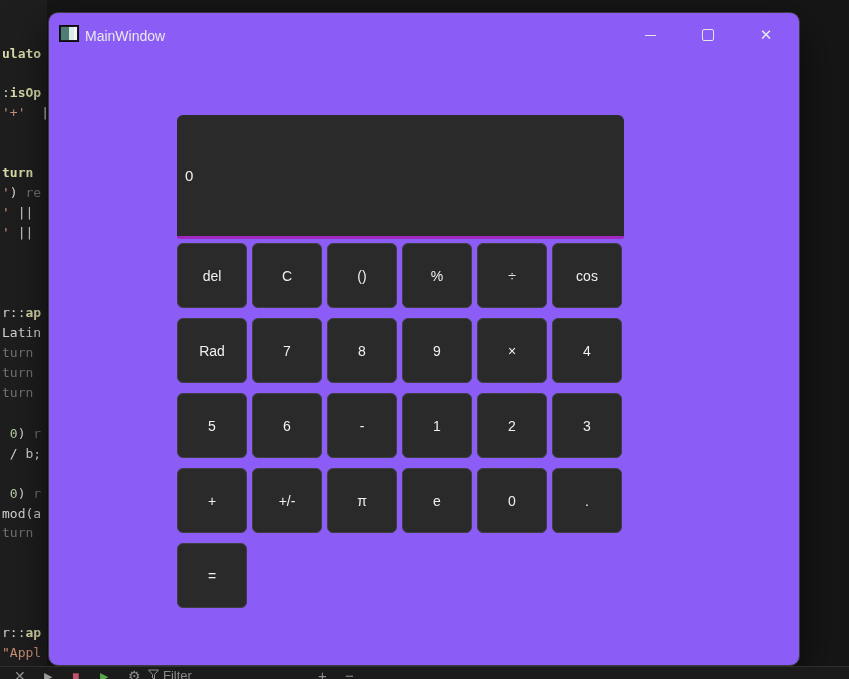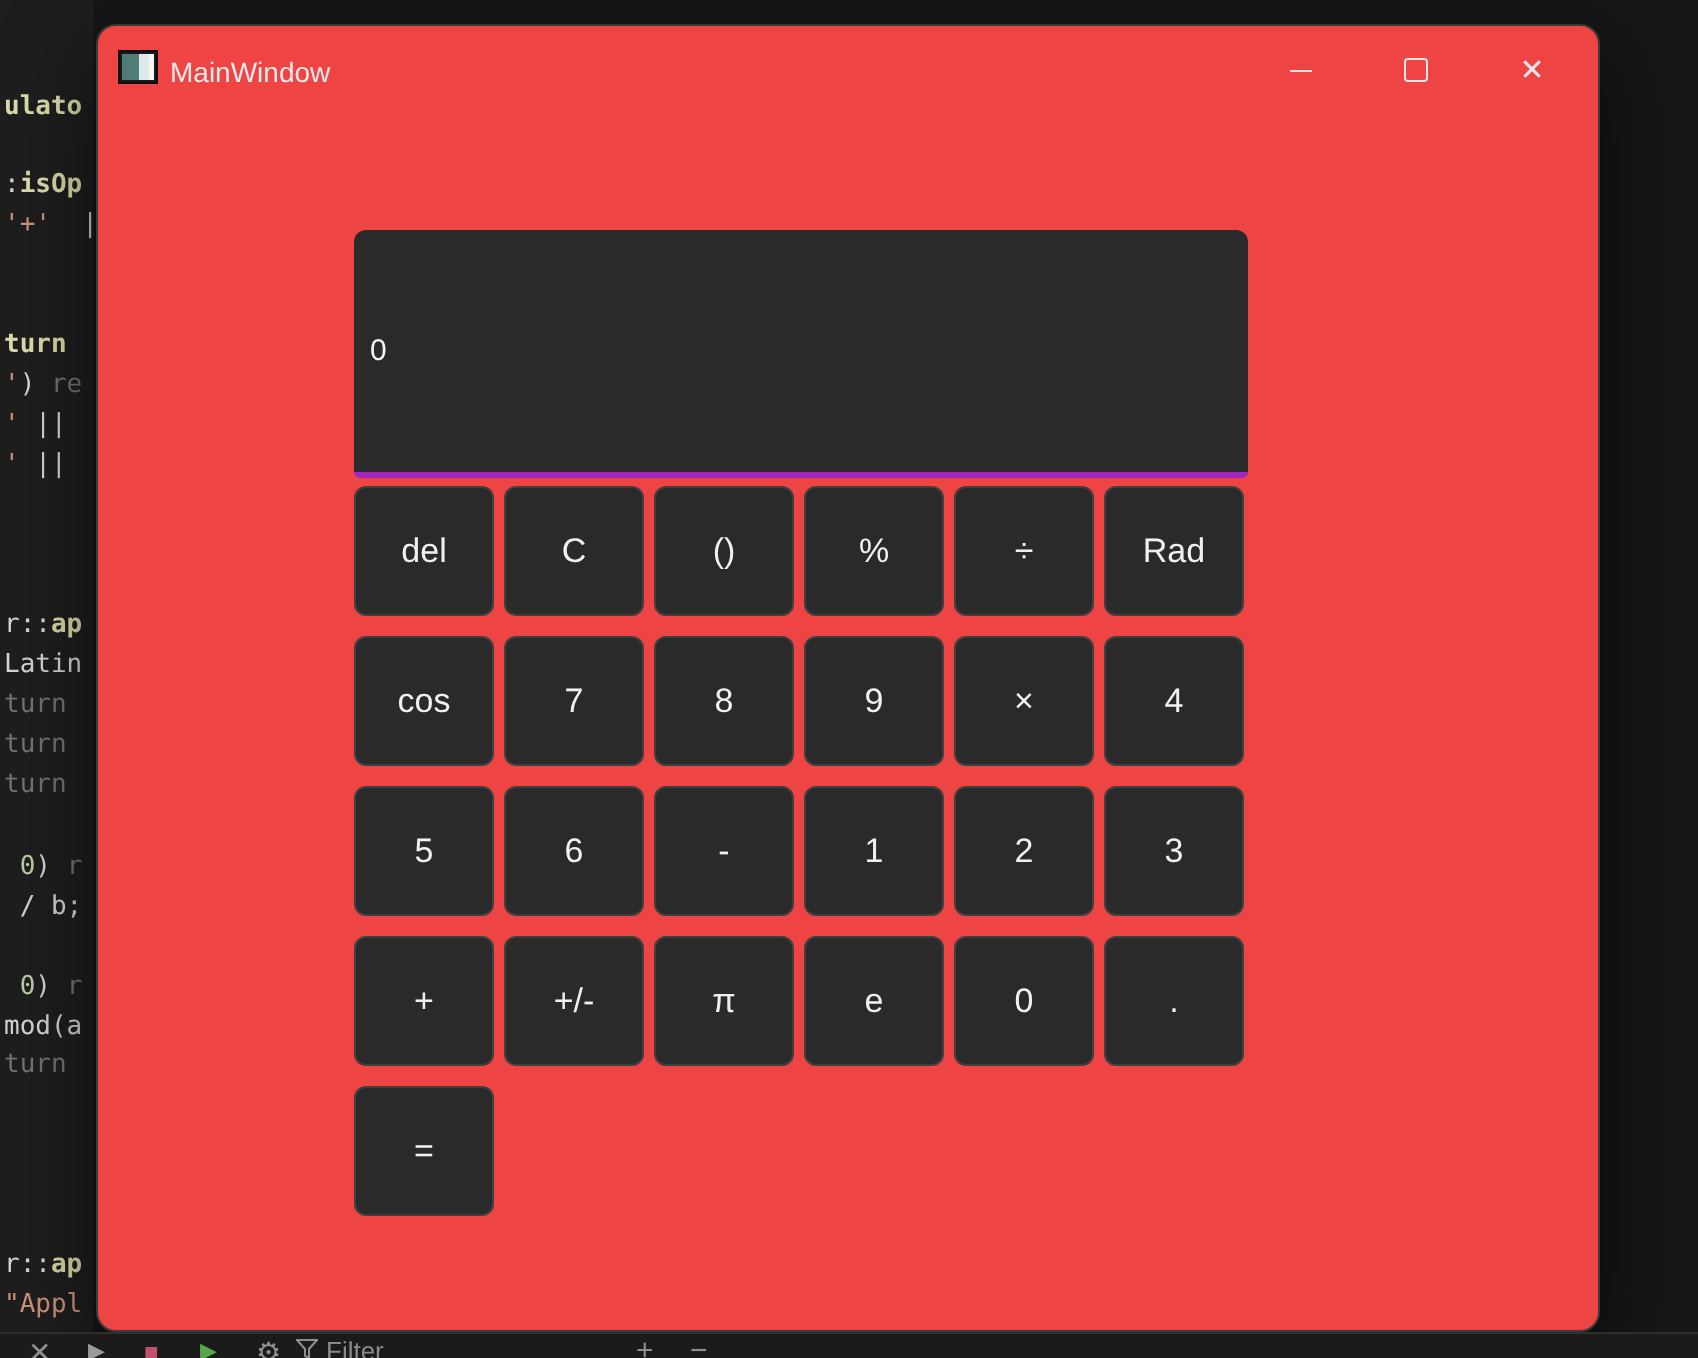--- a/index.html
+++ b/index.html
@@ -34,21 +34,21 @@
   .bb-stop{left:72px;color:var(--stop);font-size:12px;}
   .bb-rerun{left:100px;color:var(--rerun);font-size:11px;}
   .bb-gear{left:128px;font-size:14px;}
   .bb-funnel{left:148px;}
   .bb-filter{left:163px;color:#8a8a8a;}
   .bb-plus{left:318px;font-size:15px;}
   .bb-minus{left:345px;font-size:15px;}
   
   .window{
     position:absolute;left:48px;top:12px;width:752px;height:654px;
-    background:#ef4444;border:1px solid #3a3a3a;border-radius:10px;
+    background:#8b5cf6;border:1px solid #3a3a3a;border-radius:10px;
     box-sizing:border-box;
     box-shadow:0 14px 44px rgba(0,0,0,.6);
   }
   .titlebar{position:absolute;left:0;top:0;width:100%;height:44px;}
   .app-icon{
     position:absolute;left:11px;top:13px;width:18px;height:15px;
     box-sizing:border-box;border:1px solid #1a1a1a;
     background:linear-gradient(90deg,#4f7d76 0 52%,#dcebe7 52% 84%,#f4f7f6 84% 100%);
     box-shadow:0 0 0 1px #0d0d0d;
   }
@@ -71,21 +71,21 @@
     color:#f2f2f2;font-size:15px;
   }
   
   .keypad{
     position:absolute;left:128px;top:230px;
     display:grid;grid-template-columns:repeat(6,70px);grid-auto-rows:65px;
     column-gap:5px;row-gap:10px;
   }
   .key{
     background:#2a2a2a;border:1px solid #3f3f3f;border-radius:6px;
-    color:#f0f0f0;font-size:17px;
+    color:#f0f0f0;font-size:14px;
     display:flex;align-items:center;justify-content:center;
     font-family:"Liberation Sans", sans-serif;padding:0;
   }
 </style>
 </head>
 <body>
 
 <div class="editor">
     <div class="code-line" style="top: 44px;"><span class="t-fnb">ulato</span></div>
     <div class="code-line" style="top: 83px;"><span class="t-pl">:</span><span class="t-fnb">isOp</span></div>
@@ -128,22 +128,22 @@
   <div class="display">
     <span>0</span>
   </div>
 
   <div class="keypad">
       <button class="key">del</button>
       <button class="key">C</button>
       <button class="key">()</button>
       <button class="key">%</button>
       <button class="key">÷</button>
+      <button class="key">cos</button>
       <button class="key">Rad</button>
-      <button class="key">cos</button>
       <button class="key">7</button>
       <button class="key">8</button>
       <button class="key">9</button>
       <button class="key">×</button>
       <button class="key">4</button>
       <button class="key">5</button>
       <button class="key">6</button>
       <button class="key">-</button>
       <button class="key">1</button>
       <button class="key">2</button>

